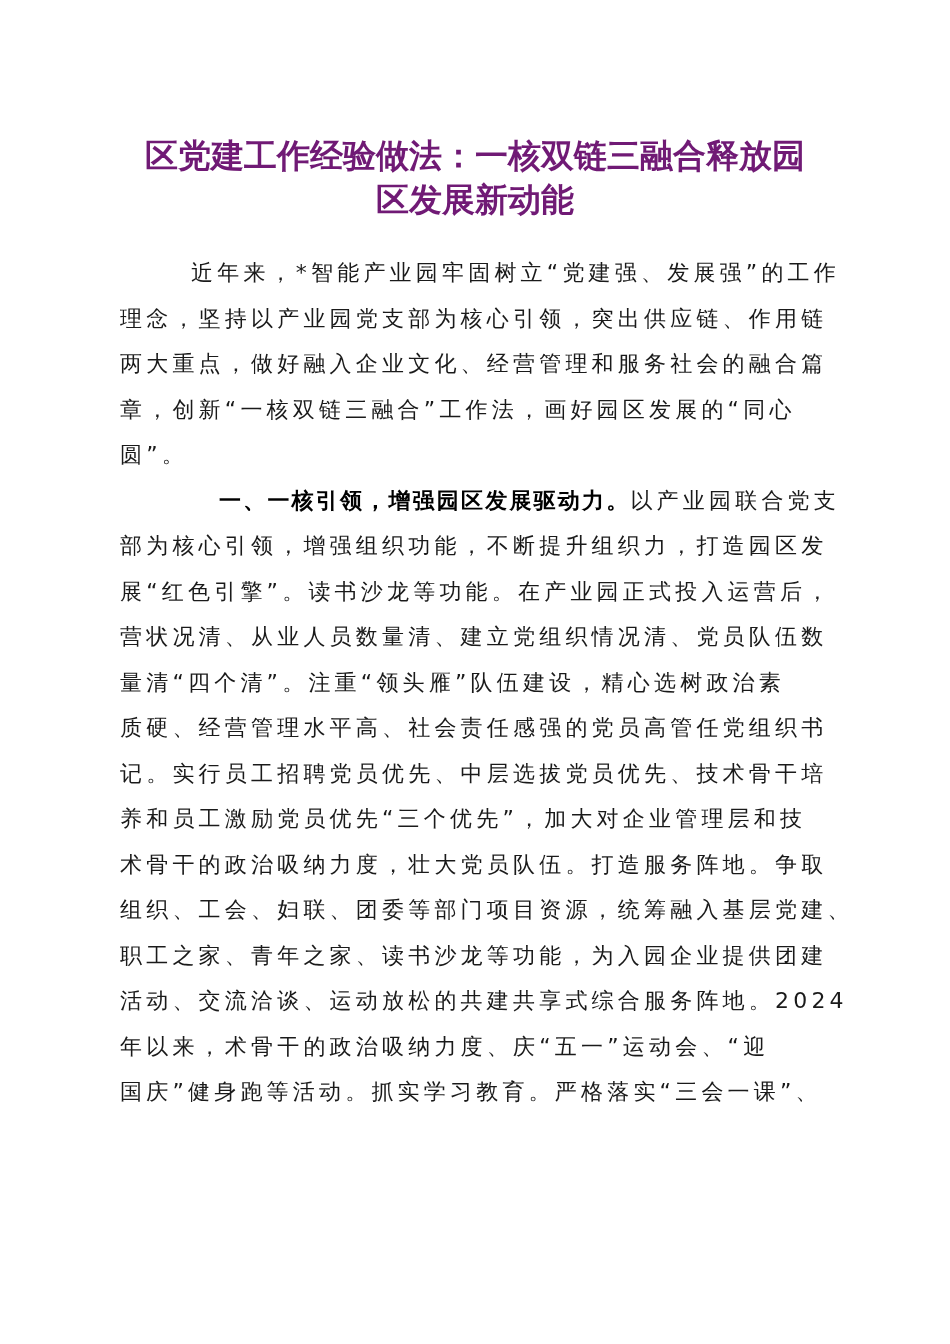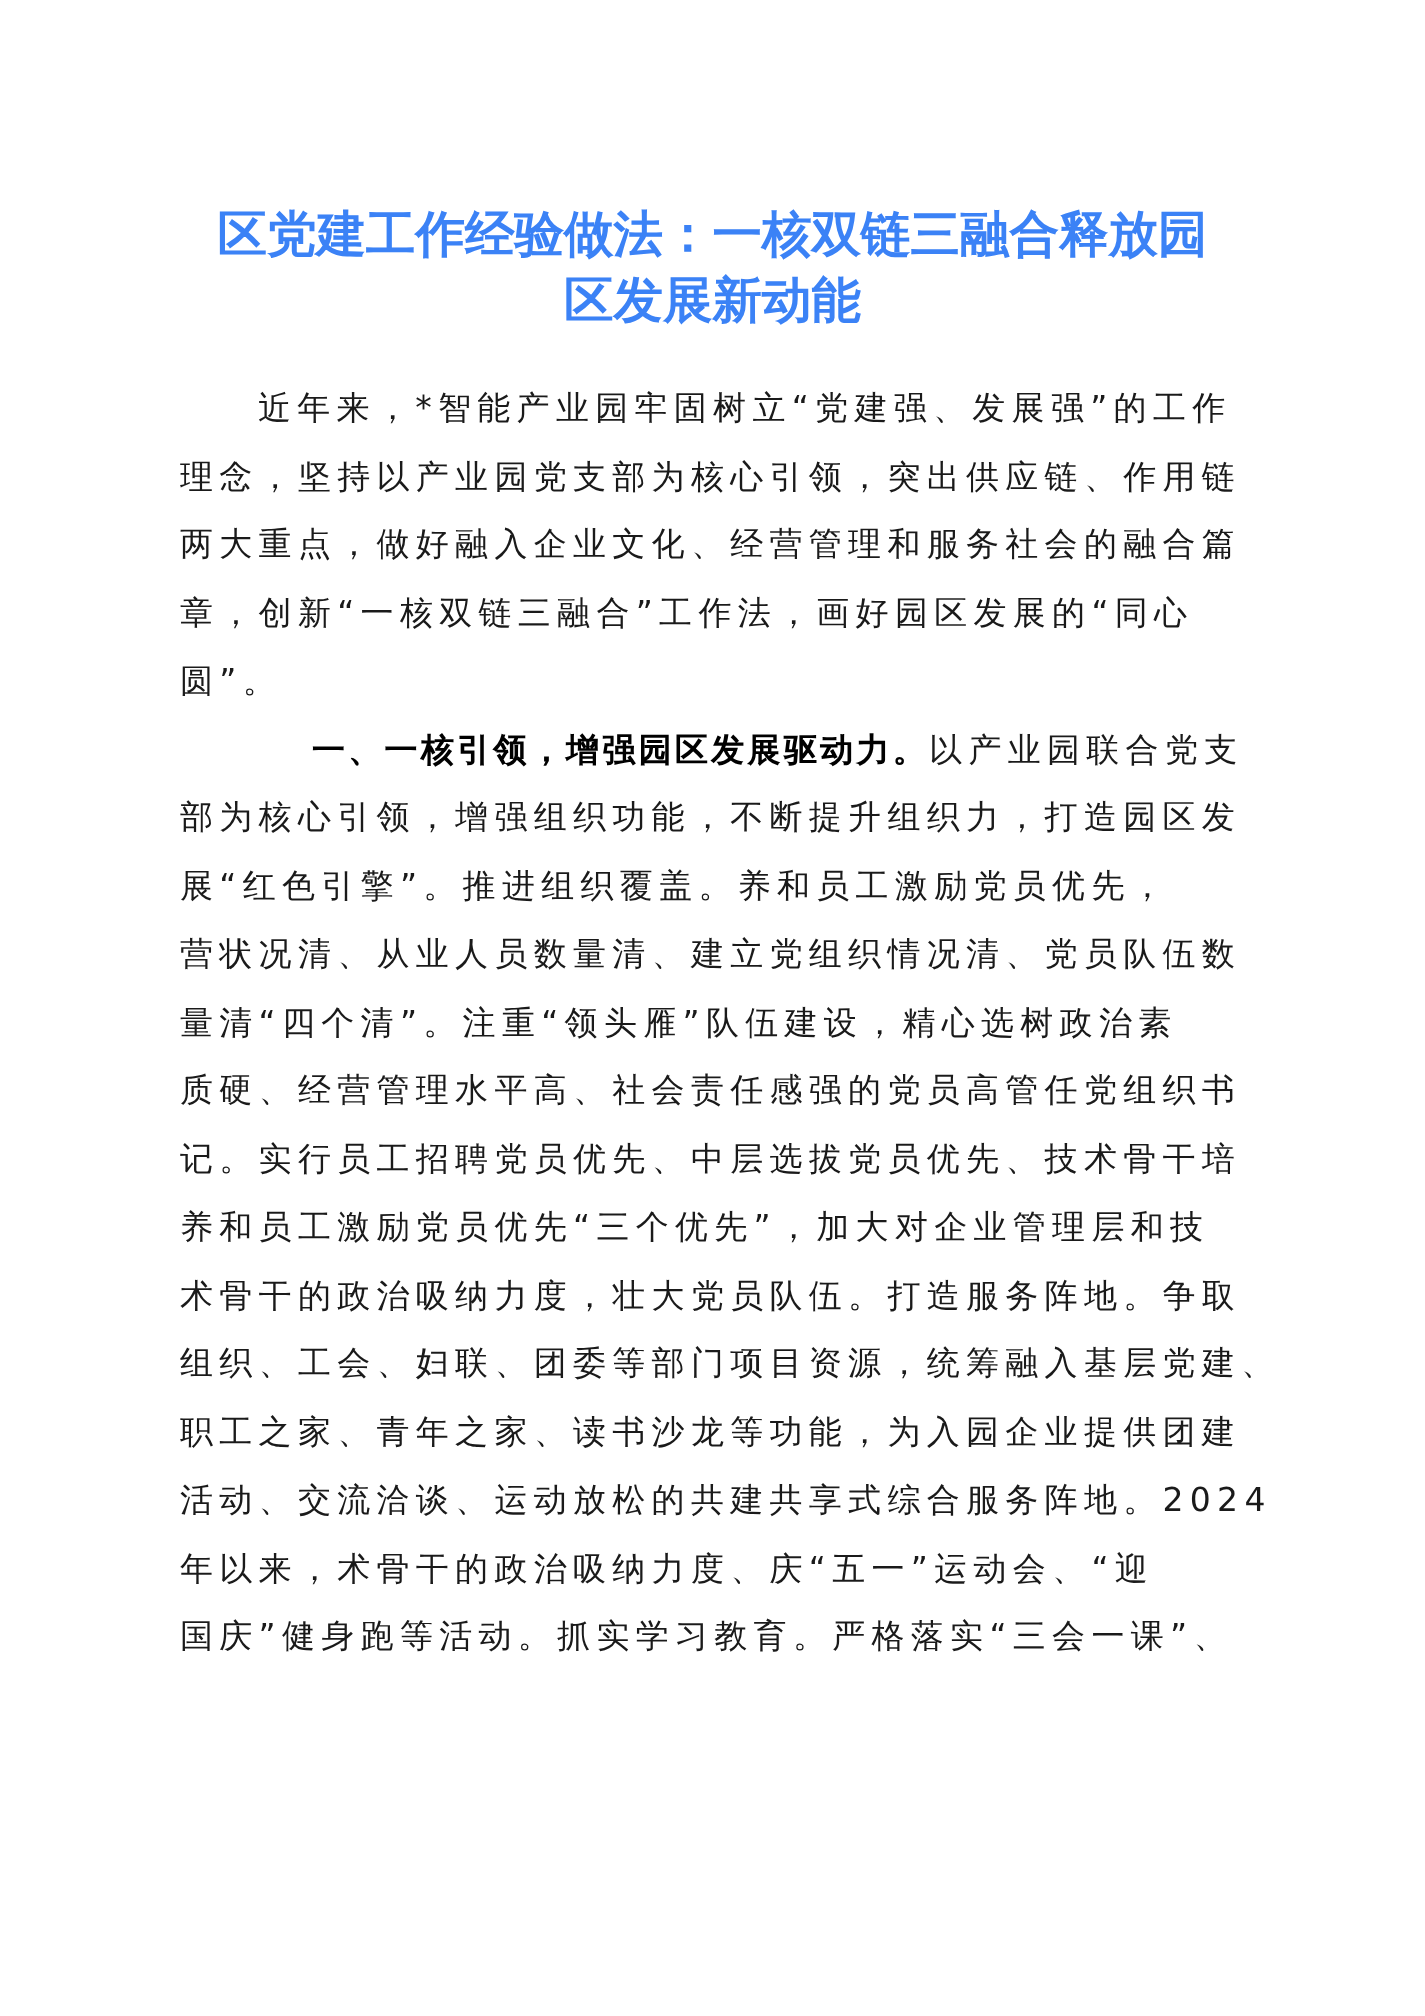--- a/index.html
+++ b/index.html
@@ -25,21 +25,21 @@
     .title {
       position: absolute;
       left: 0;
       top: 134px;
       width: 950px;
       text-align: center;
       font-family: "DejaVu Serif", "Liberation Serif", serif;
       font-weight: bold;
       font-size: 33px;
       line-height: 44px;
-      color: #3b82f6;
+      color: #701a75;
       letter-spacing: 0px;
     }
     .title-line {
       display: block;
       white-space: nowrap;
     }
     .body-text {
       position: absolute;
       left: 120px;
       top: 250px;
@@ -50,20 +50,21 @@
       color: #1a1a1a;
     }
     .line {
       display: block;
       white-space: nowrap;
       height: 45.5px;
       letter-spacing: 4.2px;
     }
     .line.indent {
       padding-left: 52px;
+      text-align: right;
     }
     .heading-bold {
       font-weight: bold;
       color: #000000;
       letter-spacing: 2.2px;
       margin-left: 36px;
     }
   </style>
 </head>
 <body>
@@ -78,21 +79,21 @@
   <div class="body-text">
 
     <span class="line indent">近年来，*智能产业园牢固树立“党建强、发展强”的工作</span>
     <span class="line">理念，坚持以产业园党支部为核心引领，突出供应链、作用链</span>
     <span class="line">两大重点，做好融入企业文化、经营管理和服务社会的融合篇</span>
     <span class="line">章，创新“一核双链三融合”工作法，画好园区发展的“同心</span>
     <span class="line">圆”。</span>
 
     <span class="line indent"><span class="heading-bold">一、一核引领，增强园区发展驱动力。</span><span>以产业园联合党支</span></span>
     <span class="line">部为核心引领，增强组织功能，不断提升组织力，打造园区发</span>
-    <span class="line">展“红色引擎”。推进组织覆盖。养和员工激励党员优先，</span>
+    <span class="line">展“红色引擎”。读书沙龙等功能。在产业园正式投入运营后，</span>
     <span class="line">营状况清、从业人员数量清、建立党组织情况清、党员队伍数</span>
     <span class="line">量清“四个清”。注重“领头雁”队伍建设，精心选树政治素</span>
     <span class="line">质硬、经营管理水平高、社会责任感强的党员高管任党组织书</span>
     <span class="line">记。实行员工招聘党员优先、中层选拔党员优先、技术骨干培</span>
     <span class="line">养和员工激励党员优先“三个优先”，加大对企业管理层和技</span>
     <span class="line">术骨干的政治吸纳力度，壮大党员队伍。打造服务阵地。争取</span>
     <span class="line">组织、工会、妇联、团委等部门项目资源，统筹融入基层党建、</span>
     <span class="line">职工之家、青年之家、读书沙龙等功能，为入园企业提供团建</span>
     <span class="line">活动、交流洽谈、运动放松的共建共享式综合服务阵地。2024</span>
     <span class="line">年以来，术骨干的政治吸纳力度、庆“五一”运动会、“迎</span>

